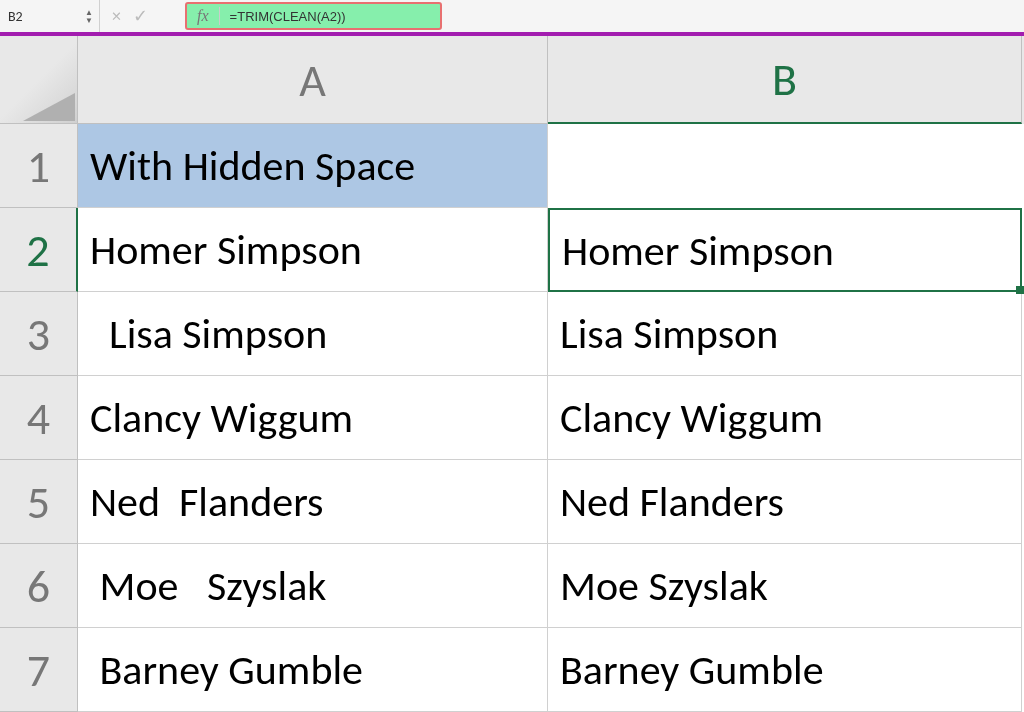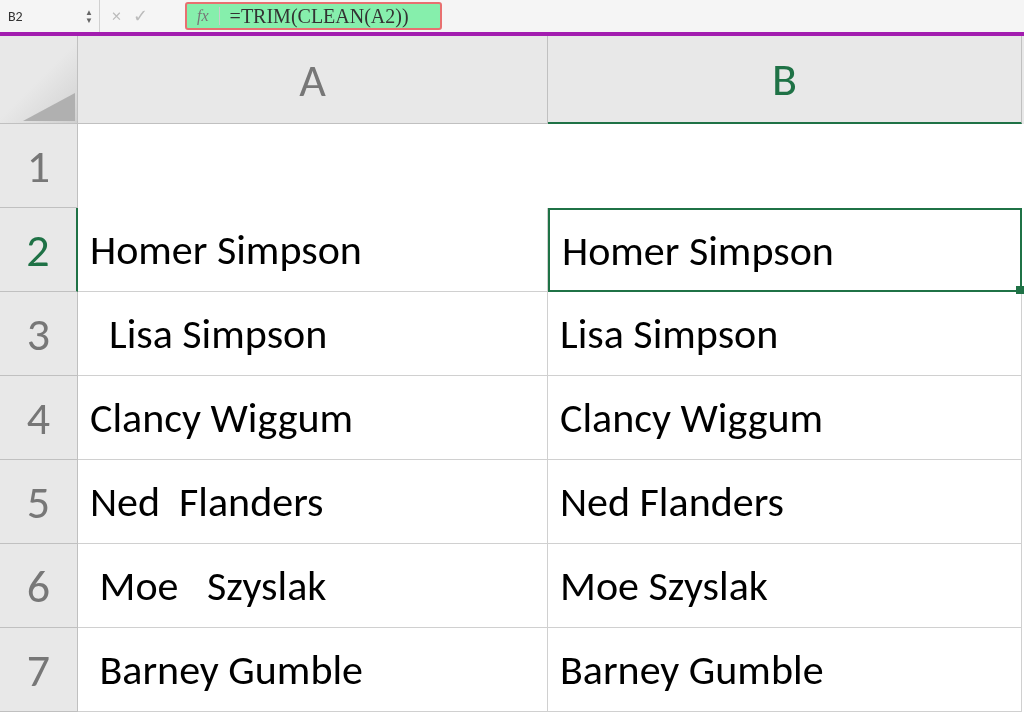--- a/index.html
+++ b/index.html
@@ -77,23 +77,23 @@
     .fx-label {
       font-family: 'Times New Roman', serif;
       font-style: italic;
       font-size: 16px;
       color: #777;
       border-right: 1px solid #ccc;
       padding-right: 10px;
       margin-right: 10px;
     }
     .formula-input {
-      font-size: 20px;
+      font-size: 13px;
       color: #333;
-      font-family: Liberation Serif, serif;
+      font-family: Liberation Sans, sans-serif;
       background: transparent;
       border: none;
       outline: none;
       width: 200px;
     }
     .spreadsheet {
       display: flex;
       flex-direction: column;
       height: calc(100% - 36px);
     }
@@ -222,20 +222,21 @@
   <div class="col-headers">
     <div class="corner-cell">
       <div class="corner-triangle"></div>
     </div>
     <div class="col-header col-a">A</div>
     <div class="col-header col-b">B</div>
   </div>
   <div class="data-rows">
     <div class="row">
       <div class="row-header">1</div>
+      <div class="cell cell-a header-cell">With Hidden Space</div>
     </div>
     <div class="row">
       <div class="row-header row-header-active">2</div>
       <div class="cell cell-a">Homer Simpson</div>
       <div class="cell cell-b active-cell">Homer Simpson</div>
     </div>
     <div class="row">
       <div class="row-header">3</div>
       <div class="cell cell-a">  Lisa Simpson</div>
       <div class="cell cell-b">Lisa Simpson</div>

